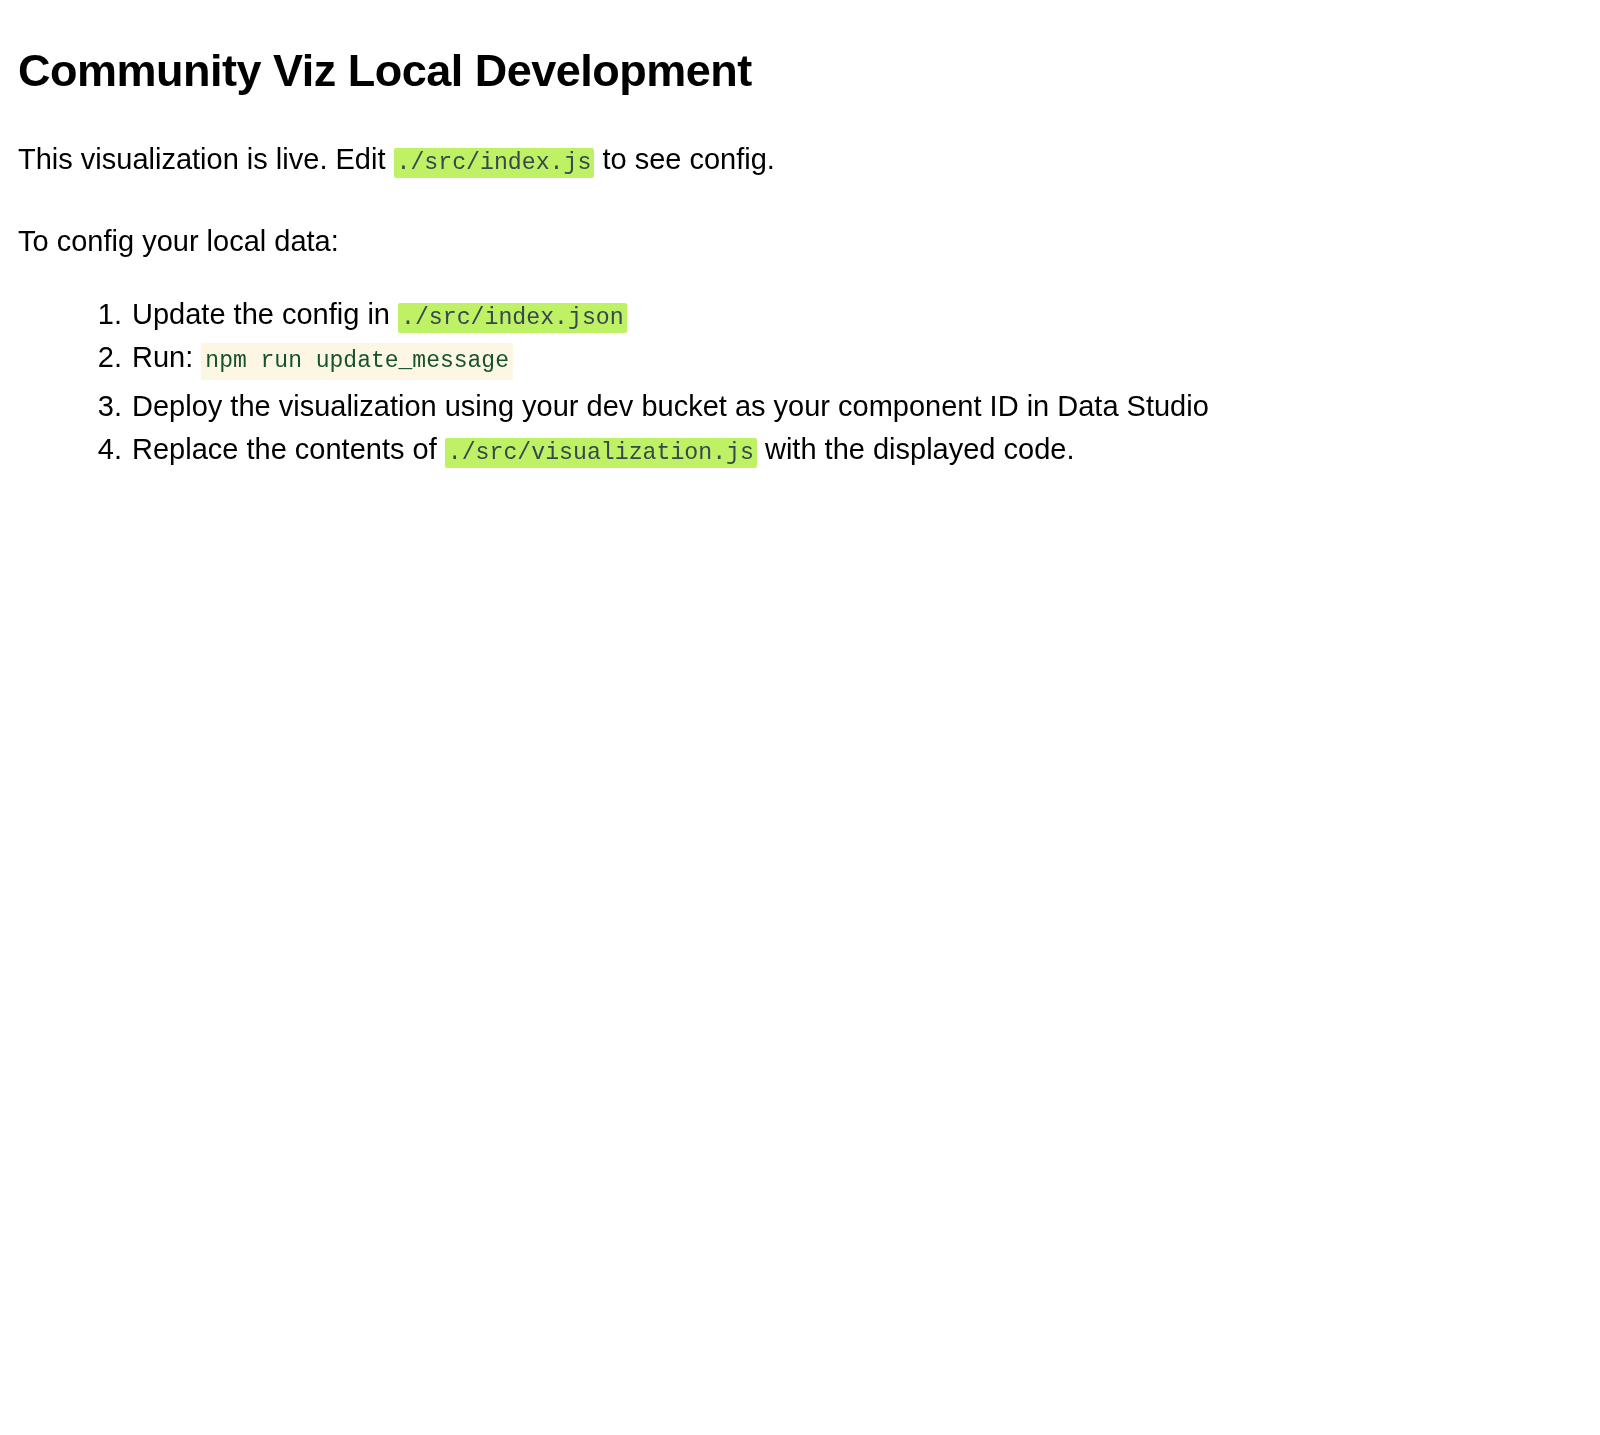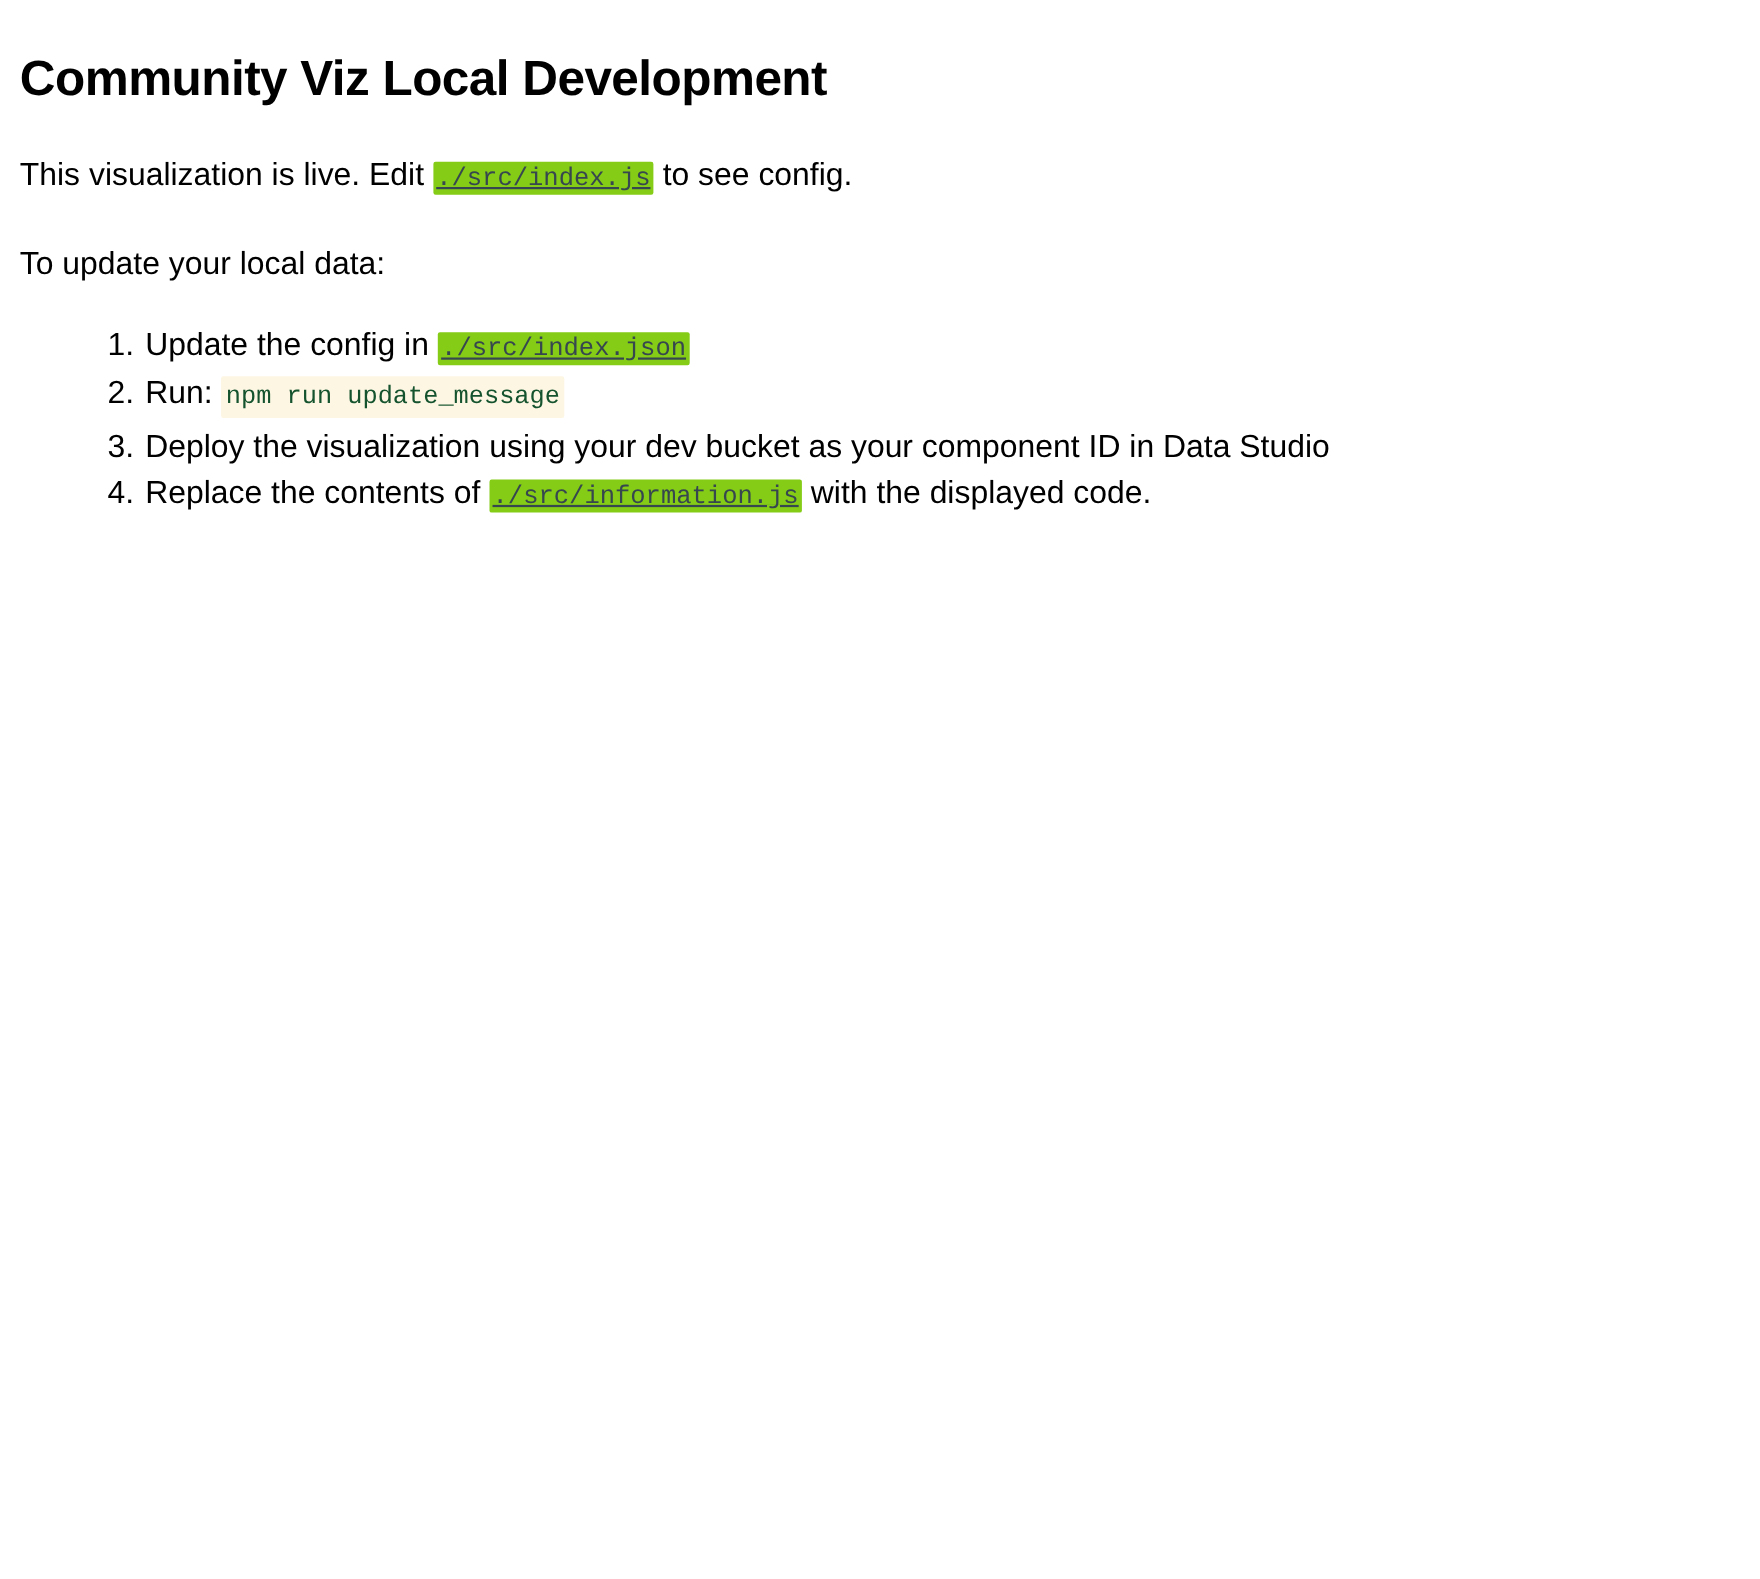--- a/index.html
+++ b/index.html
@@ -55,27 +55,26 @@
     padding-left: 96px;
     color: #000;
   }
   ol.steps > li {
     margin: 0 0 2px 16px;
     padding-left: 2px;
   }
 
   code.inline {
     font-family: "Liberation Mono", "DejaVu Sans Mono", monospace;
-    background: #84cc16;
+    background: #bef264;
     color: #37474f;
     font-size: 0.80em;
     padding: 2px 3px;
     border-radius: 2px;
     white-space: pre;
-    text-decoration: underline;
   }
 
   .codeblock {
     font-family: "Liberation Mono", "DejaVu Sans Mono", monospace;
     background: #fdf6e3;
     color: #14532d;
     font-size: 23px;
     line-height: 1.45;
     display: inline-block;
     padding: 2px 4px;
@@ -111,31 +110,31 @@
 <body>
 
 <div class="page">
 
   <div class="doc">
 
     <h1 class="title">Community Viz Local Development</h1>
 
     <p class="para"><span>This visualization is live. Edit </span><code class="inline">./src/index.js</code><span> to see config.</span></p>
 
-    <p class="para">To update your local data:</p>
+    <p class="para">To config your local data:</p>
 
     <ol class="steps">
       <li><span>Update the config in </span><code class="inline">./src/index.json</code><span></span></li>
 
       <li><span>Run:</span>
         <div class="codeblock">npm run update_message</div>
       </li>
 
       <li><span>Deploy the visualization using your dev bucket as your component ID in Data Studio</span></li>
 
-      <li><span>Replace the contents of </span><code class="inline">./src/information.js</code><span> with the displayed code.</span></li>
+      <li><span>Replace the contents of </span><code class="inline">./src/visualization.js</code><span> with the displayed code.</span></li>
     </ol>
 
 
   </div>
 
 
 </div>
 
 </body></html>

